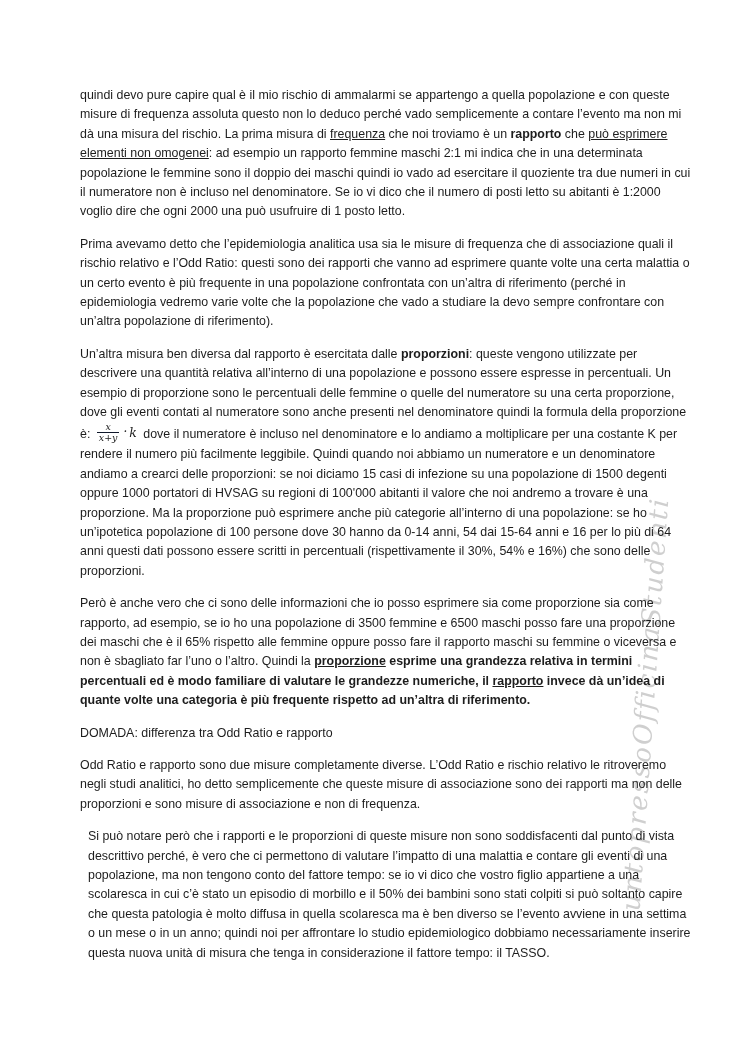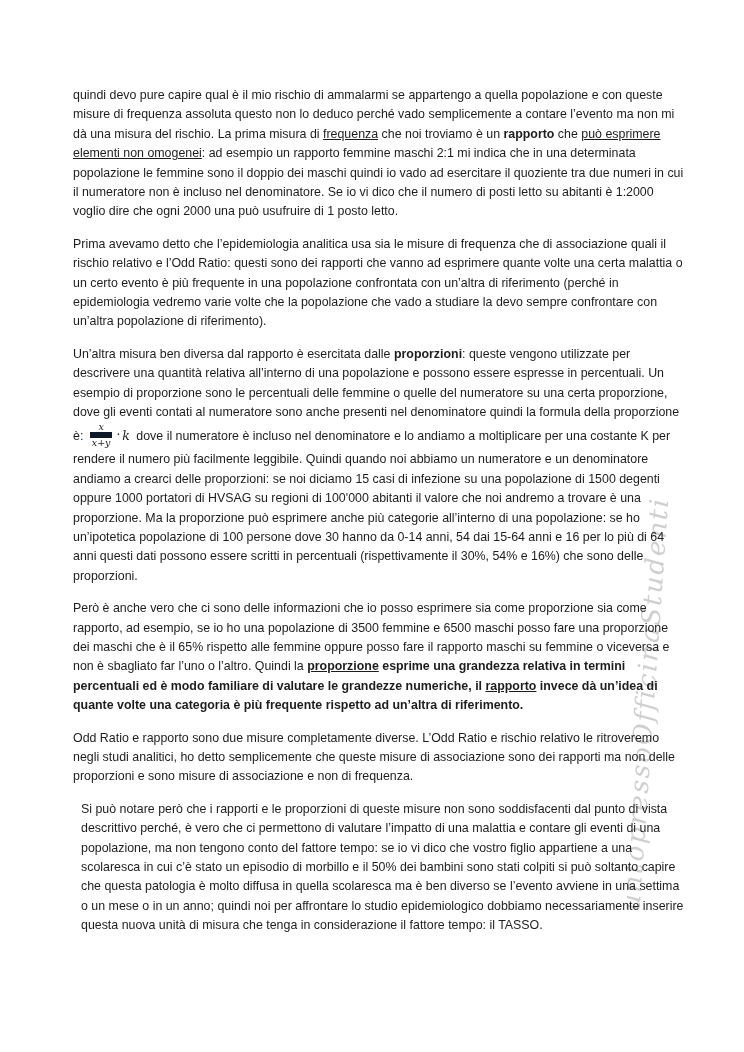--- a/index.html
+++ b/index.html
@@ -9,21 +9,21 @@
   }
   .page {
     position: relative;
     width: 744px;
     height: 1052px;
     background: #ffffff;
     overflow: hidden;
   }
   .content {
     position: absolute;
-    left: 73px;
+    left: 80px;
     top: 86px;
     width: 612px;
     z-index: 1;
     font-family: "Liberation Sans", sans-serif;
     font-size: 12.4px;
     line-height: 19.4px;
     color: #1d1d1d;
     text-align: left;
   }
   .para {
@@ -43,21 +43,21 @@
     top: -1px;
   }
   .frac {
     display: inline-flex;
     flex-direction: column;
     align-items: center;
     font-size: 9.5px;
     line-height: 1.15;
   }
   .frac .den {
-    border-top: 6px solid #0f172a;
+    border-top: 1px solid #0f172a;
     padding: 0 2px;
   }
   .formula .op {
     margin: 0 2px 0 4px;
     font-size: 12px;
   }
   .formula .kvar {
     font-size: 12.5px;
   }
   .watermark {
@@ -88,16 +88,17 @@
       <p class="para"><span>Prima avevamo detto che l’epidemiologia analitica usa sia le misure di frequenza che di associazione quali il rischio relativo e l’Odd Ratio: questi sono dei rapporti che vanno ad esprimere quante volte una certa malattia o un certo evento è più frequente in una popolazione confrontata con un’altra di riferimento (perché in epidemiologia vedremo varie volte che la popolazione che vado a studiare la devo sempre confrontare con un’altra popolazione di riferimento).</span></p>
       <p class="para"><span>Un’altra misura ben diversa dal rapporto è esercitata dalle </span><span class="run-bold">proporzioni</span><span>: queste vengono utilizzate per descrivere una quantità relativa all’interno di una popolazione e possono essere espresse in percentuali. Un esempio di proporzione sono le percentuali delle femmine o quelle del numeratore su una certa proporzione, dove gli eventi contati al numeratore sono anche presenti nel denominatore quindi la formula della proporzione è: </span><span class="formula">
           <span class="frac">
             <span class="num">x</span>
             <span class="den">x+y</span>
           </span>
           <span class="op">·</span>
           <span class="kvar">k</span>
         </span><span> dove il numeratore è incluso nel denominatore e lo andiamo a moltiplicare per una costante K per rendere il numero più facilmente leggibile. Quindi quando noi abbiamo un numeratore e un denominatore andiamo a crearci delle proporzioni: se noi diciamo 15 casi di infezione su una popolazione di 1500 degenti oppure 1000 portatori di HVSAG su regioni di 100'000 abitanti il valore che noi andremo a trovare è una proporzione. Ma la proporzione può esprimere anche più categorie all’interno di una popolazione: se ho un’ipotetica popolazione di 100 persone dove 30 hanno da 0-14 anni, 54 dai 15-64 anni e 16 per lo più di 64 anni questi dati possono essere scritti in percentuali (rispettivamente il 30%, 54% e 16%) che sono delle proporzioni.</span></p>
       <p class="para"><span>Però è anche vero che ci sono delle informazioni che io posso esprimere sia come proporzione sia come rapporto, ad esempio, se io ho una popolazione di 3500 femmine e 6500 maschi posso fare una proporzione dei maschi che è il 65% rispetto alle femmine oppure posso fare il rapporto maschi su femmine o viceversa e non è sbagliato far l’uno o l’altro. Quindi la </span><span class="run-bold run-underline">proporzione</span><span class="run-bold"> esprime una grandezza relativa in termini percentuali ed è modo familiare di valutare le grandezze numeriche, il </span><span class="run-bold run-underline">rapporto</span><span class="run-bold"> invece dà un’idea di quante volte una categoria è più frequente rispetto ad un’altra di riferimento.</span></p>
+      <p class="para"><span>DOMADA: differenza tra Odd Ratio e rapporto</span></p>
       <p class="para"><span>Odd Ratio e rapporto sono due misure completamente diverse. L’Odd Ratio e rischio relativo le ritroveremo negli studi analitici, ho detto semplicemente che queste misure di associazione sono dei rapporti ma non delle proporzioni e sono misure di associazione e non di frequenza.</span></p>
       <p class="para"><span>Si può notare però che i rapporti e le proporzioni di queste misure non sono soddisfacenti dal punto di vista descrittivo perché, è vero che ci permettono di valutare l’impatto di una malattia e contare gli eventi di una popolazione, ma non tengono conto del fattore tempo: se io vi dico che vostro figlio appartiene a una scolaresca in cui c’è stato un episodio di morbillo e il 50% dei bambini sono stati colpiti si può soltanto capire che questa patologia è molto diffusa in quella scolaresca ma è ben diverso se l’evento avviene in una settima o un mese o in un anno; quindi noi per affrontare lo studio epidemiologico dobbiamo necessariamente inserire questa nuova unità di misura che tenga in considerazione il fattore tempo: il TASSO.</span></p>
     </div>
 </div>
 
 </body></html>

